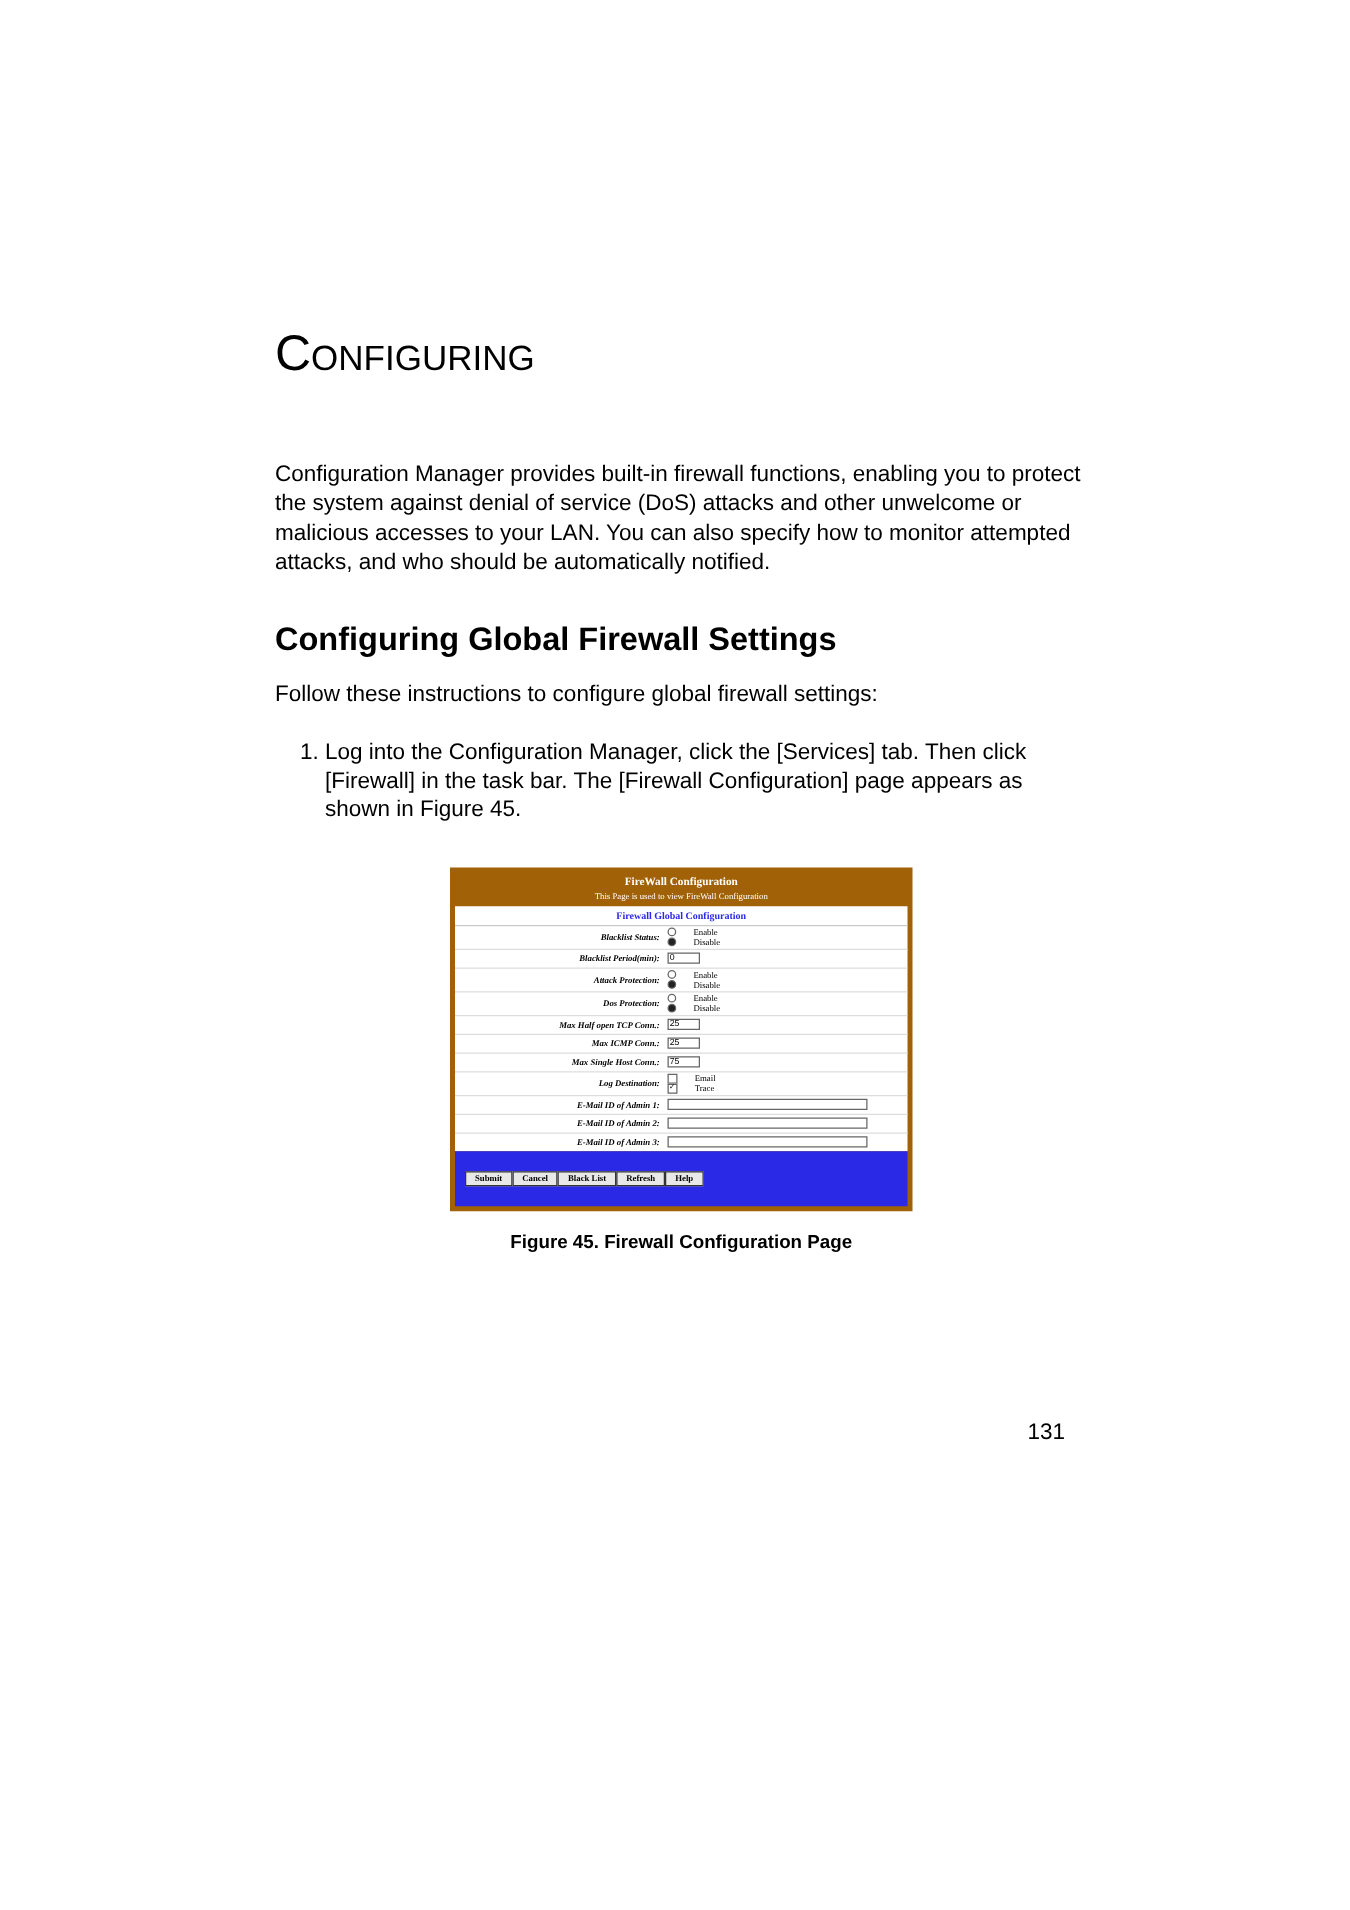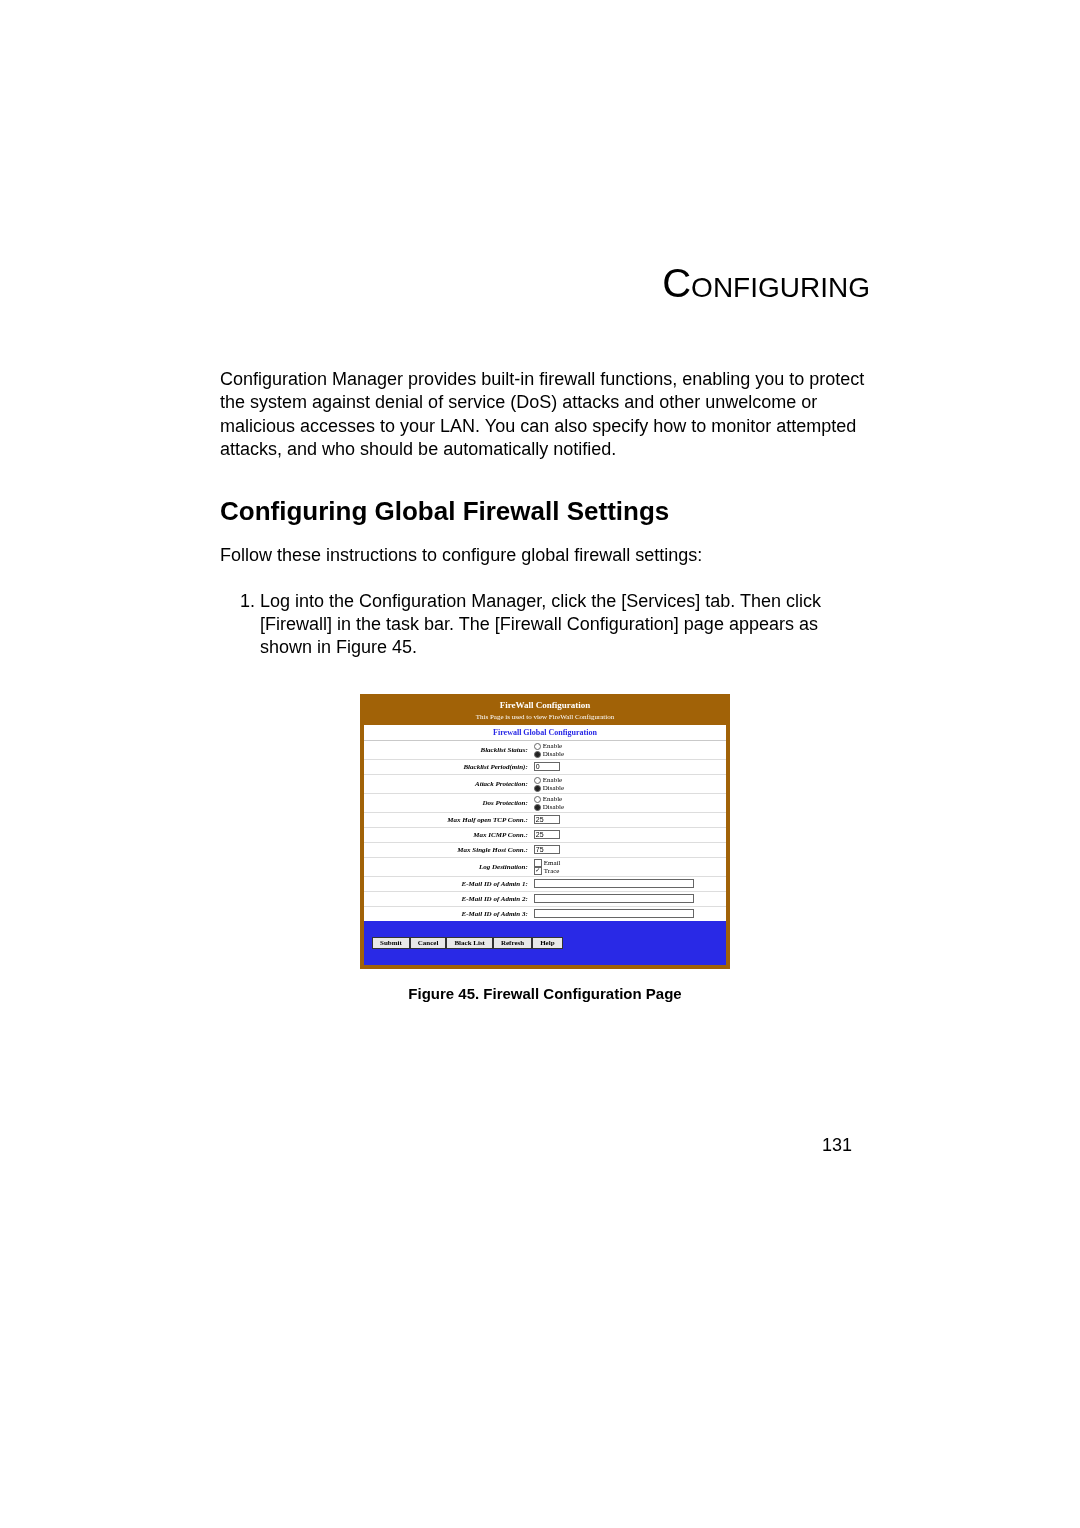--- a/index.html
+++ b/index.html
@@ -1,37 +1,37 @@
 <!DOCTYPE html>
 <html><head>
 <meta charset="utf-8">
 <style>
   html, body { margin: 0; padding: 0; background: #fff; font-family: Arial, Helvetica, sans-serif; color:#000; }
   .page { width: 1080px; height: 1528px; position: relative; box-sizing: border-box; padding: 0 210px 0 220px; }
-  .chapter-title { text-align: right; font-size: 40px; font-variant: small-caps; padding-top: 256px; padding-bottom: 40px; line-height: 1.35; font-weight: 400;}
+  .chapter-title { font-size: 40px; font-variant: small-caps; padding-top: 256px; padding-bottom: 40px; line-height: 1.35; font-weight: 400;}
   .chapter-title .line { display:block; }
   .intro { font-size: 18px; line-height: 1.3; margin-bottom: 34px; }
   .section-heading { font-size: 26px; font-weight: bold; margin: 14px 0 16px 0; }
   .instr { font-size: 18px; margin-bottom: 24px; }
   ol.steps { font-size: 18px; padding-left: 40px; margin:0; }
   ol.steps li { margin-bottom: 12px; line-height:1.3; }
   .page-number { position: absolute; right: 228px; bottom: 372px; font-size: 18px; }
   .figcap { text-align:center; font-weight:bold; font-size:15px; margin-top:16px;}
 
   
   .shot-wrap { margin: 34px auto 0 auto; width: 370px; }
   .shot { width:100%; background:#a16207; padding:4px; box-sizing:border-box; font-family: "Times New Roman", serif; }
   .shot .hdr { color:#fff; font-weight:bold; text-align:center; font-size:9px; padding:2px 0 3px 0;}
   .shot .sub { color:#fff; text-align:center; font-size:7px; padding:0 0 4px 0;}
   .panel { background:#fff; }
   .globhdr { color:#2929e6; text-align:center; font-weight:bold; font-size:8px; padding:3px 0; border-bottom:1px solid #c9c9c9;}
   .row { display:flex; align-items:center; border-bottom:1px solid #ddd; min-height:14px; font-size:7px; }
   .row .lab { width:46%; text-align:right; padding-right:6px; font-weight:bold; font-style:italic;}
   .row .val { width:54%; display:flex; flex-direction:column; gap:0; padding:1px 0;}
-  .radio-line { display:flex; align-items:flex-end; gap:2px;}
+  .radio-line { display:flex; align-items:center; gap:14px;}
   .dot { width:5px; height:5px; border:1px solid #666; border-radius:50%; display:inline-block; background:#fff;}
   .dot.sel { background:#222; }
   .check { width:6px; height:6px; border:1px solid #666; display:inline-block; background:#fff; font-size:6px; line-height:6px; text-align:center;}
   .check.sel::after { content:"✓"; color:#000; position:relative; top:-1px;}
   .tinyinput { border:1px solid #666; height:9px; font-size:7px; padding:0 1px; box-sizing:border-box; background:#fff;}
   .tinyinput.small { width:26px;}
   .tinyinput.wide { width:160px; display:block;}
   .btnrow { display:flex; justify-content:flex-start; padding:16px 8px; background:#2929e6;}
   .btn { background:#e8e8e8; border:1px solid #333; font-size:7px; font-weight:bold; padding:1px 7px;}
 </style>

